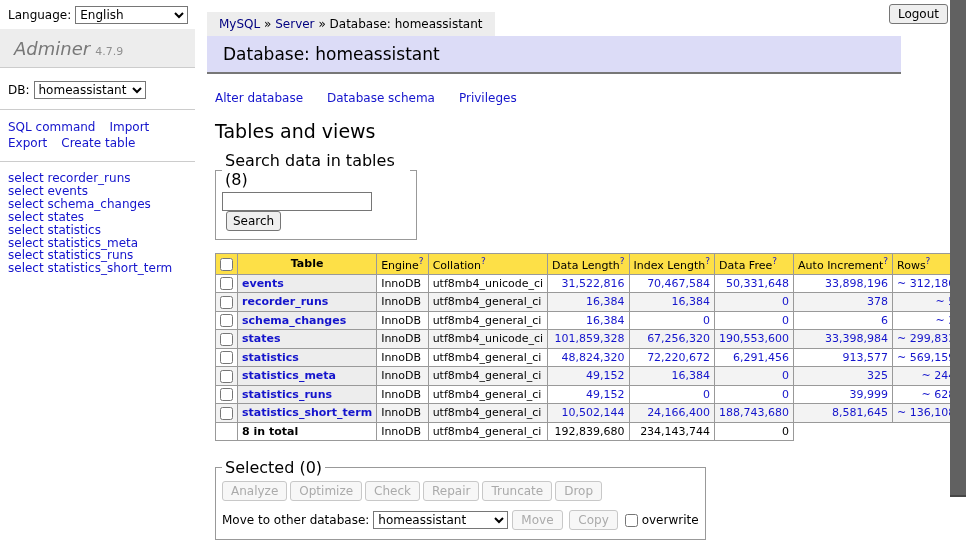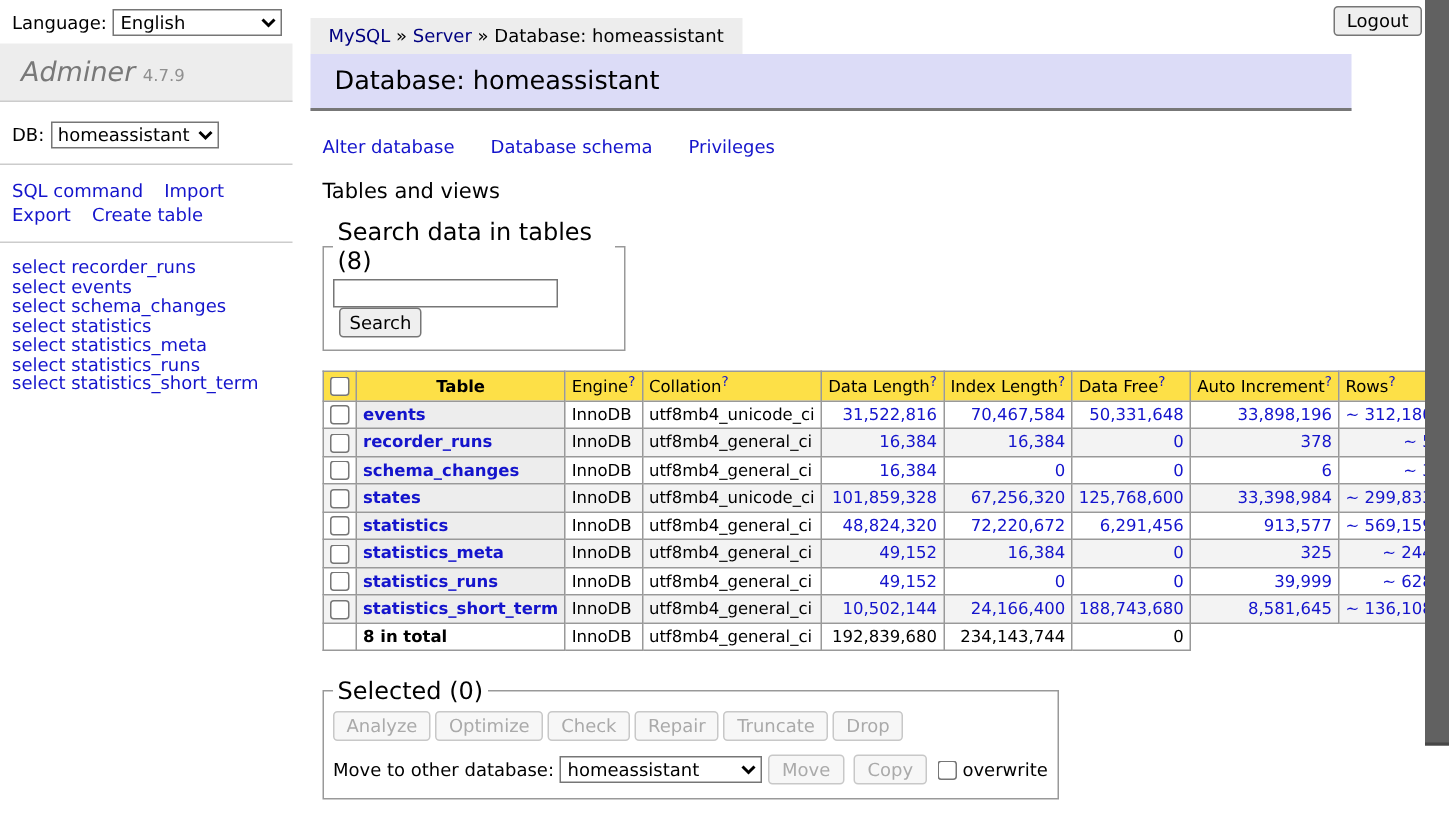--- a/index.html
+++ b/index.html
@@ -45,21 +45,21 @@
   select { border:1px solid #767676; background:#fff; font-family:inherit; }
 
   
   #main { position:absolute; left:207px; top:0; width:745px; }
   #page-title {
     margin:36px 0 0 0; background:#dcdcf7; border-bottom:2px solid #777;
     padding:8px 0 8px 16px; font-size:17px; font-weight:400; width:694px;
   }
   .link-row { margin:17px 0 0 8px; }
   .link-row a { margin-right:24px; }
-  h3.sec { font-size:14px; font-weight:400; margin:15px 0 0 8px; }
+  h3.sec { font-size:19px; font-weight:400; margin:15px 0 0 8px; }
 
   fieldset { border:1px solid #999; margin:0; }
   legend { font-size:16px; padding:0 3px; }
   #search-fs { margin:9px 0 0 8px; width:202px; padding:3px 6px 8px 6px; }
   #search-fs input { width:150px; }
   #search-fs .btn { margin-left:4px; padding:2px 6px; }
 
   
   table.grid { border-collapse:collapse; margin:13px 0 0 8px; font-size:11px; }
   .grid th, .grid td { border:1px solid #999; padding:2px 4px; white-space:nowrap; height:17px; }
@@ -100,20 +100,21 @@
   <hr class="side-hr">
   <div class="side-actions" id="side-actions">
       <div><a>SQL command</a><a>Import</a></div>
       <div><a>Export</a><a>Create table</a></div>
     </div>
   <hr class="side-hr">
   <div class="side-tables" id="side-tables">
       <a>select recorder_runs</a>
       <a>select events</a>
       <a>select schema_changes</a>
+      <a>select states</a>
       <a>select statistics</a>
       <a>select statistics_meta</a>
       <a>select statistics_runs</a>
       <a>select statistics_short_term</a>
     </div>
 </div>
 
 <p id="breadcrumb">
   <a>MySQL</a>
   <span>»</span>
@@ -188,21 +189,21 @@
           <td class="num"><a>~ 3</a></td>
           <td></td>
         </tr>
         <tr class="alt">
           <td><input class="chk" type="checkbox" style=""></td>
           <th><a>states</a></th>
           <td>InnoDB</td>
           <td>utf8mb4_unicode_ci</td>
           <td class="num"><a>101,859,328</a></td>
           <td class="num"><a>67,256,320</a></td>
-          <td class="num"><a>125,768,600</a></td>
+          <td class="num"><a>190,553,600</a></td>
           <td class="num"><a>33,398,984</a></td>
           <td class="num"><a>~ 299,833</a></td>
           <td></td>
         </tr>
         <tr>
           <td><input class="chk" type="checkbox" style=""></td>
           <th><a>statistics</a></th>
           <td>InnoDB</td>
           <td>utf8mb4_general_ci</td>
           <td class="num"><a>48,824,320</a></td>

